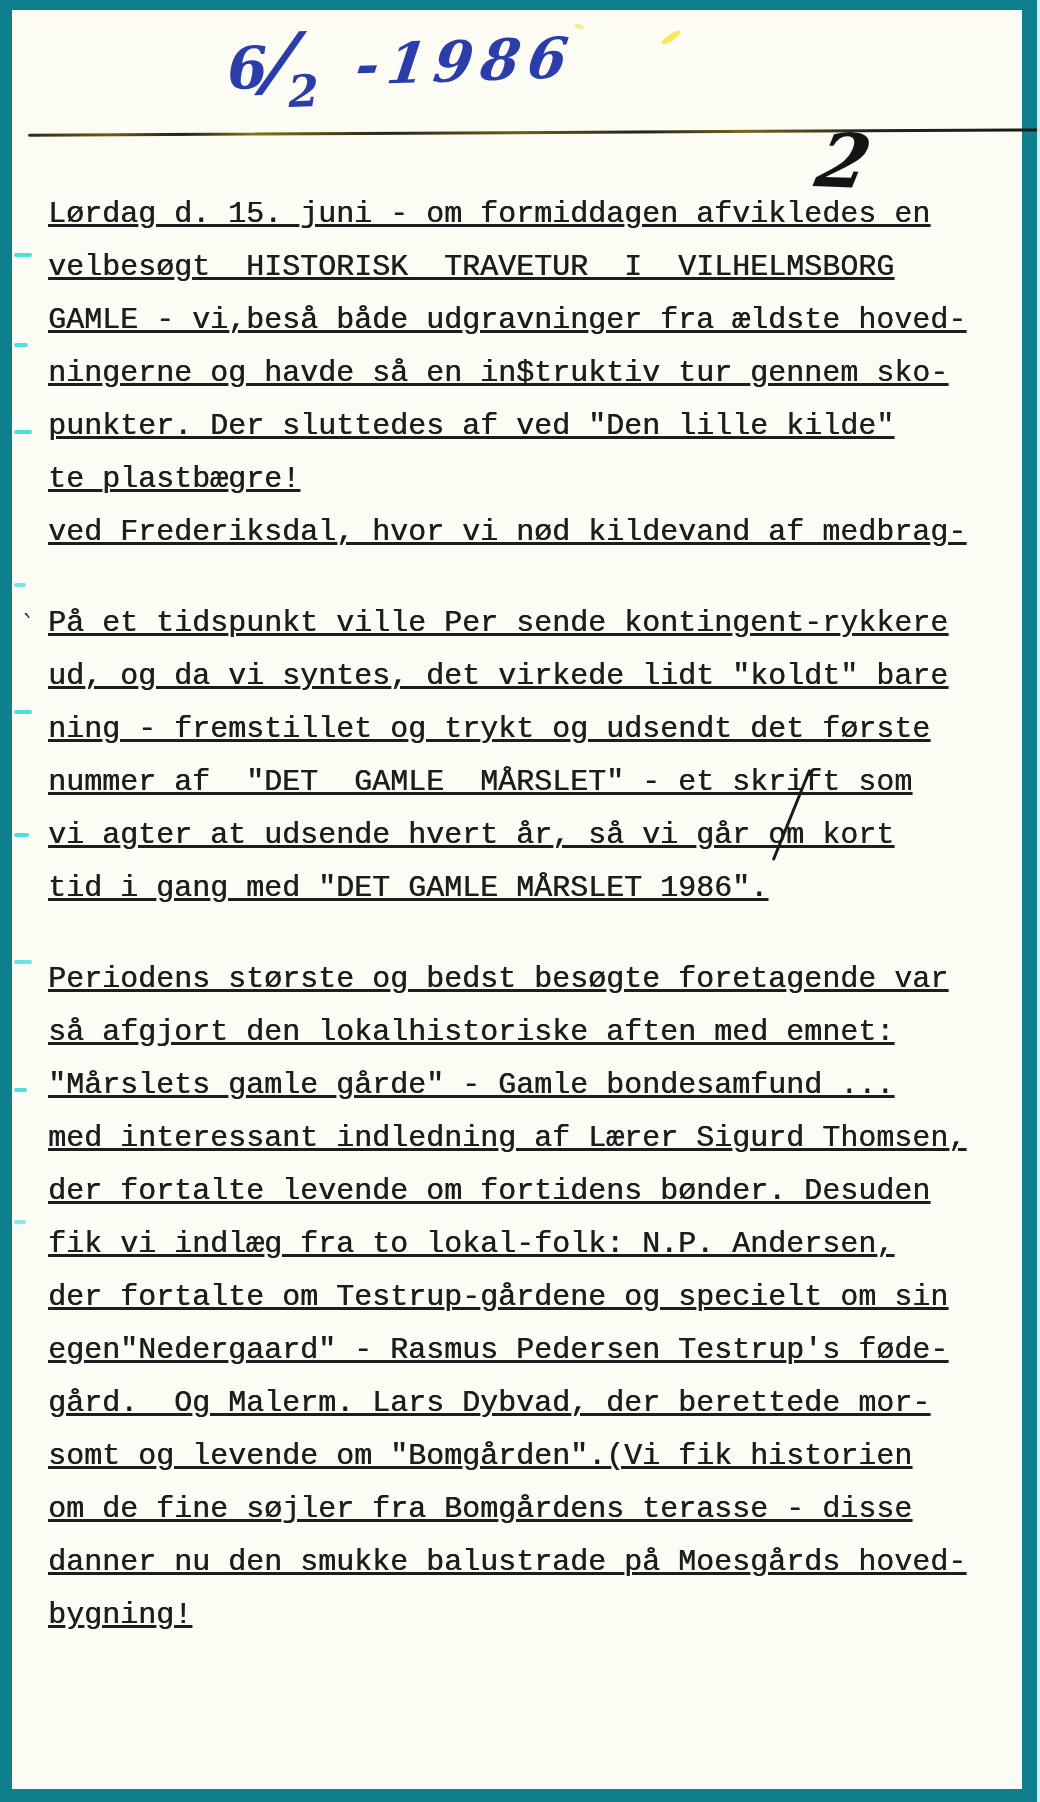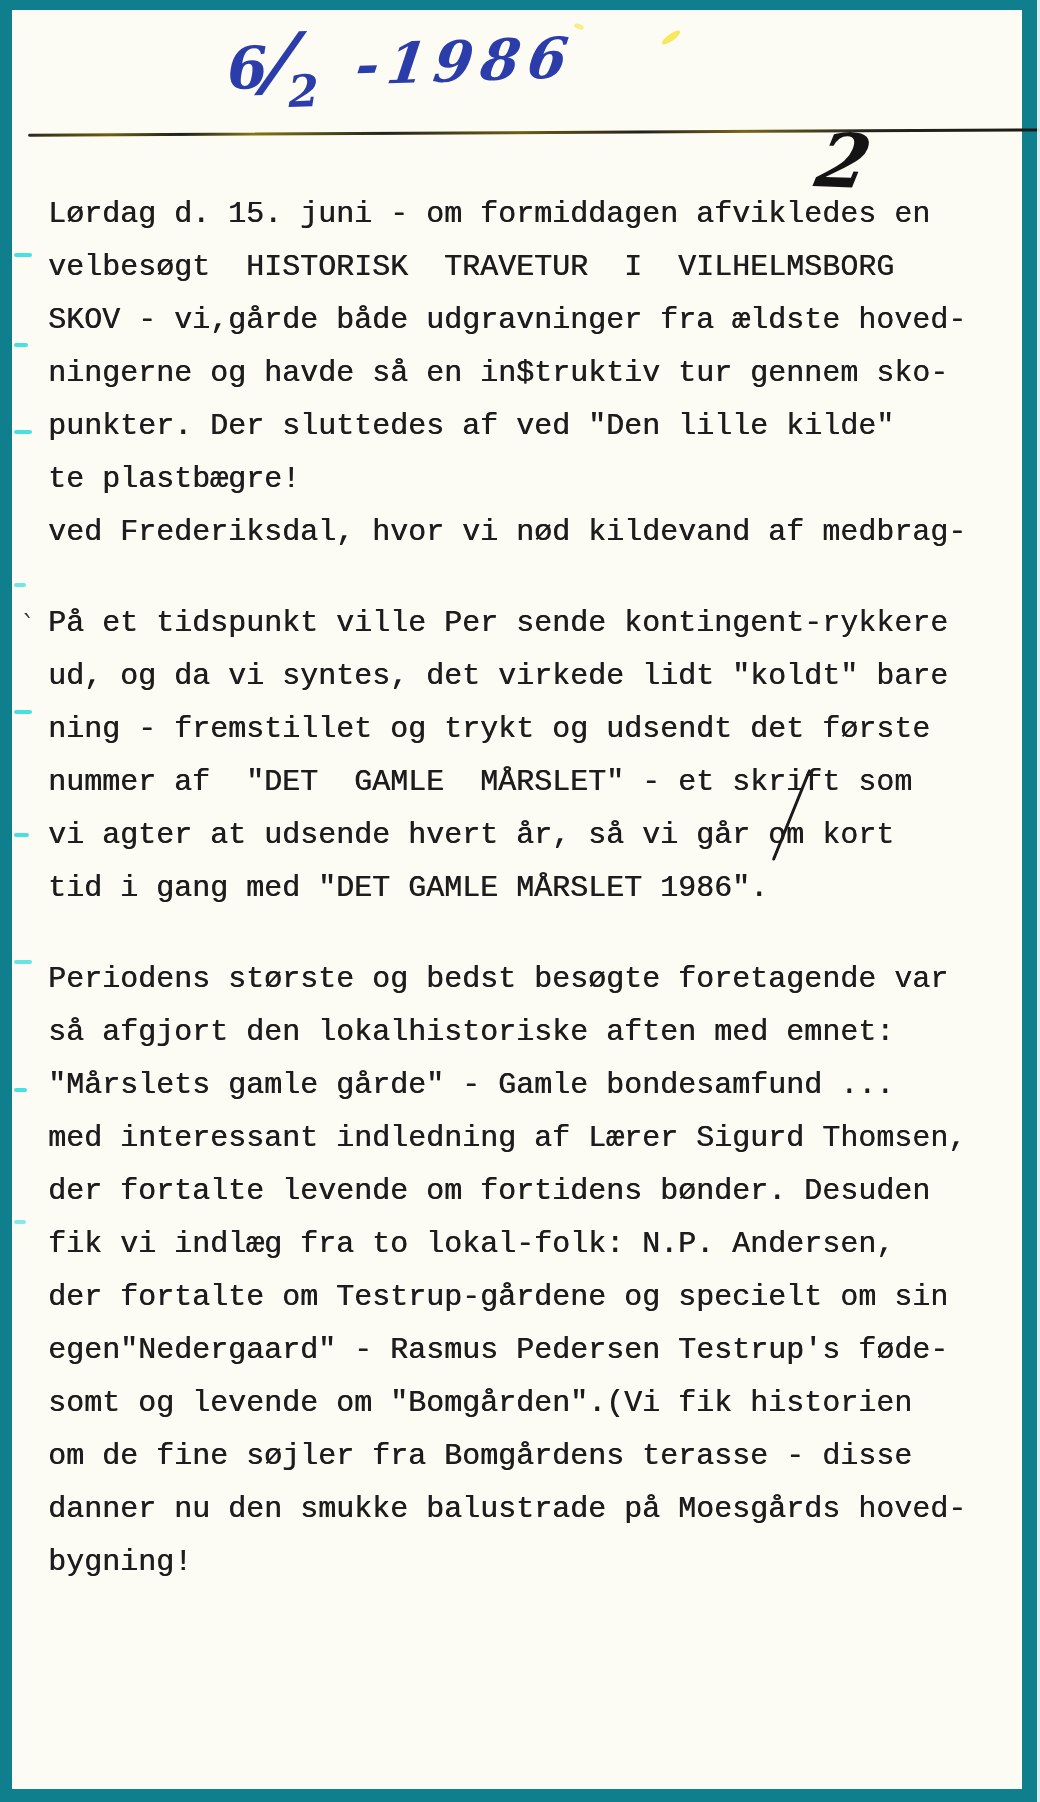--- a/index.html
+++ b/index.html
@@ -52,21 +52,21 @@
   }
   
   .typed{
     position:absolute;left:36px;top:178px;width:960px;
     color:#1d1d1d;
     font-family:"Liberation Mono","DejaVu Sans Mono",monospace;
     font-size:30px;line-height:53px;
     text-shadow:0.4px 0 0 currentColor;
   }
   .para{margin:0 0 38px 0;}
-  .tline{white-space:pre;}
+  .tline{white-space:pre;text-decoration:underline;}
   
   .pen-slash{
     position:absolute;left:778px;top:756px;width:3px;height:98px;
     background:#1a1a1a;border-radius:2px;
     transform:rotate(22deg);
   }
   
   .scan-tick{
     position:absolute;left:2px;width:18px;height:4px;
     background:#35dede;border-radius:2px;opacity:.9;
@@ -93,21 +93,21 @@
 
     <div class="rule"></div>
 
     <div class="page-num">2</div>
 
     <div class="typed">
 
       <div class="para">
         <div class="tline">Lørdag d. 15. juni - om formiddagen afvikledes en</div>
         <div class="tline">velbesøgt  HISTORISK  TRAVETUR  I  VILHELMSBORG</div>
-        <div class="tline">SKOV - vi,gårde både udgravninger fra ældste hoved-</div>
+        <div class="tline">GAMLE - vi,beså både udgravninger fra ældste hoved-</div>
         <div class="tline">ningerne og havde så en in$truktiv tur gennem sko-</div>
         <div class="tline">punkter. Der sluttedes af ved "Den lille kilde"</div>
         <div class="tline">te plastbægre!</div>
         <div class="tline">ved Frederiksdal, hvor vi nød kildevand af medbrag-</div>
       </div>
 
       <div class="para">
         <div class="tline">På et tidspunkt ville Per sende kontingent-rykkere</div>
         <div class="tline">ud, og da vi syntes, det virkede lidt "koldt" bare</div>
         <div class="tline">ning - fremstillet og trykt og udsendt det første</div>
@@ -118,20 +118,21 @@
 
       <div class="para">
         <div class="tline">Periodens største og bedst besøgte foretagende var</div>
         <div class="tline">så afgjort den lokalhistoriske aften med emnet:</div>
         <div class="tline">"Mårslets gamle gårde" - Gamle bondesamfund ...</div>
         <div class="tline">med interessant indledning af Lærer Sigurd Thomsen,</div>
         <div class="tline">der fortalte levende om fortidens bønder. Desuden</div>
         <div class="tline">fik vi indlæg fra to lokal-folk: N.P. Andersen,</div>
         <div class="tline">der fortalte om Testrup-gårdene og specielt om sin</div>
         <div class="tline">egen"Nedergaard" - Rasmus Pedersen Testrup's føde-</div>
+        <div class="tline">gård.  Og Malerm. Lars Dybvad, der berettede mor-</div>
         <div class="tline">somt og levende om "Bomgården".(Vi fik historien</div>
         <div class="tline">om de fine søjler fra Bomgårdens terasse - disse</div>
         <div class="tline">danner nu den smukke balustrade på Moesgårds hoved-</div>
         <div class="tline">bygning!</div>
       </div>
 
     </div>
 
     <div class="pen-slash"></div>
 

